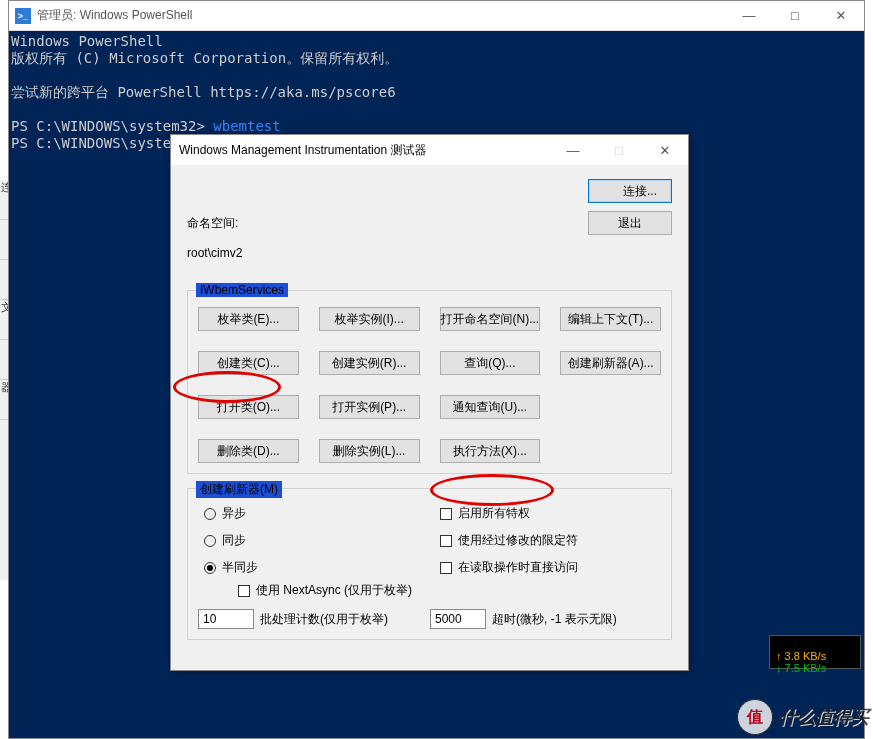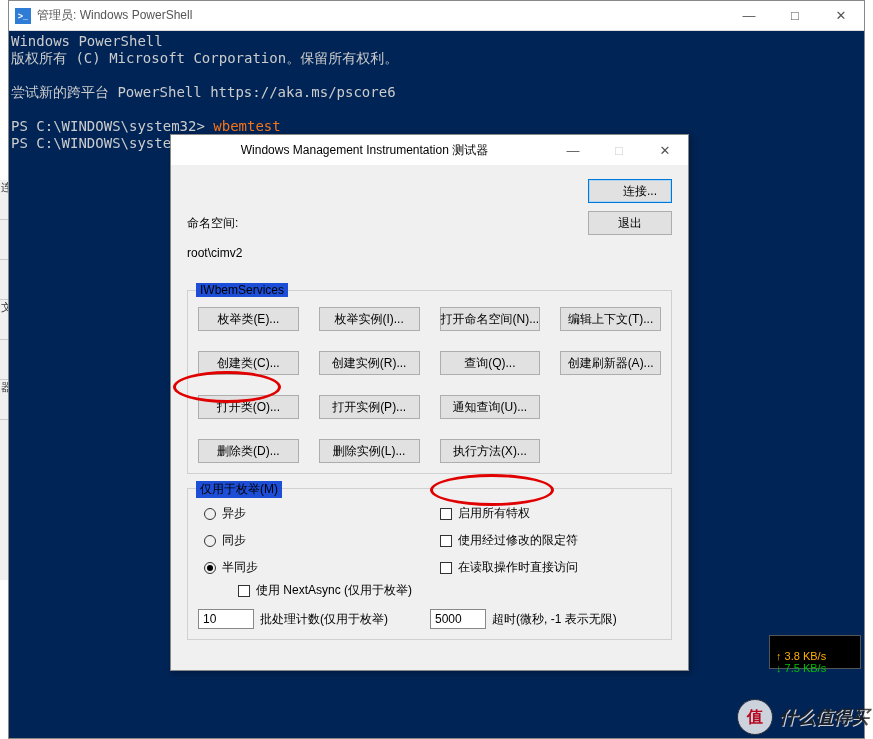--- a/index.html
+++ b/index.html
@@ -4,28 +4,28 @@
 <style>
 * { box-sizing: border-box; margin: 0; padding: 0; }
 body { width: 873px; height: 739px; font-family: "Segoe UI","Microsoft YaHei",sans-serif; font-size: 12px; background: #fff; position: relative; overflow: hidden; }
 .ps-window { position: absolute; left: 8px; top: 0; width: 857px; height: 739px; border: 1px solid #888; background: #fff; }
 .ps-titlebar { height: 30px; background: #fff; display: flex; align-items: center; border-bottom: 1px solid #ddd; }
 .ps-icon { width: 16px; height: 16px; margin: 0 6px; background: #2e7cd6; display: flex; align-items: center; justify-content: center; color: #fff; font-size: 9px; font-weight: bold; }
 .ps-title { flex: 1; color: #555; font-size: 12px; }
 .win-btns { display: flex; }
 .win-btn { width: 46px; height: 30px; display: flex; align-items: center; justify-content: center; color: #555; font-size: 13px; }
 .ps-body { position: absolute; left: 0; top: 30px; right: 0; bottom: 0; background: #012456; color: #ccc; font-family: "NSimSun","Consolas",monospace; font-size: 14px; padding: 2px; line-height: 17px; white-space: pre; }
-.ps-body .yellow { color: #f97316; }
+.ps-body .yellow { color: #3b82f6; }
 .ps-body .gray { color: #888; }
 
 .left-strip { position: absolute; left: 0; top: 180px; width: 8px; height: 400px; background: #f0f0f0; }
 .left-strip div { height: 40px; border-bottom: 1px solid #ccc; font-size: 11px; color: #333; padding-left: 1px; }
 
 .dialog { position: absolute; left: 170px; top: 134px; width: 519px; background: #f0f0f0; border: 1px solid #888; box-shadow: 2px 2px 6px rgba(0,0,0,0.3); }
-.dlg-titlebar { height: 30px; background: #fff; display: flex; align-items: center; padding-left: 8px; text-align: center; }
+.dlg-titlebar { height: 30px; background: #fff; display: flex; align-items: center; padding-left: 8px; }
 .dlg-title { flex: 1; font-size: 12px; color: #000; }
 .dlg-body { padding: 14px 16px 16px 16px; }
 .ns-row { display: flex; align-items: flex-start; margin-bottom: 30px; }
 .ns-left { flex: 1; }
 .ns-label { margin-bottom: 14px; color: #000; margin-top: 36px; }
 .ns-value { color: #000; }
 .ns-btns { display: flex; flex-direction: column; gap: 8px; }
 .btn { height: 24px; background: #e1e1e1; border: 1px solid #adadad; color: #000; font-size: 12px; display: flex; align-items: center; justify-content: center; cursor: pointer; }
 .btn.wide { width: 84px; }
 .btn.default { border: 1.5px solid #0078d7; box-shadow: inset 0 0 0 1px #b0d6f5; padding-left: 20px; }
@@ -124,21 +124,21 @@
         <div class="btn">通知查询(U)...</div>
         <div></div>
         <div class="btn">删除类(D)...</div>
         <div class="btn">删除实例(L)...</div>
         <div class="btn">执行方法(X)...</div>
         <div></div>
       </div>
     </div>
 
     <div class="groupbox">
-      <div class="legend">仅用于枚举(M)</div>
+      <div class="legend">创建刷新器(M)</div>
       <div class="opts">
         <div class="col">
           <div class="radio">
               <div class="radio-c"></div>
               <span>异步</span>
             </div>
           <div class="radio">
               <div class="radio-c"></div>
               <span>同步</span>
             </div>

